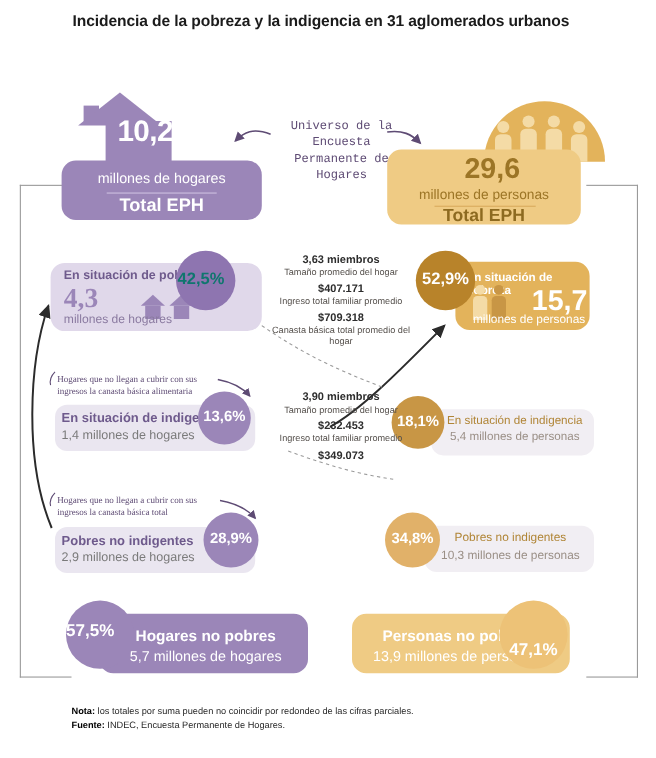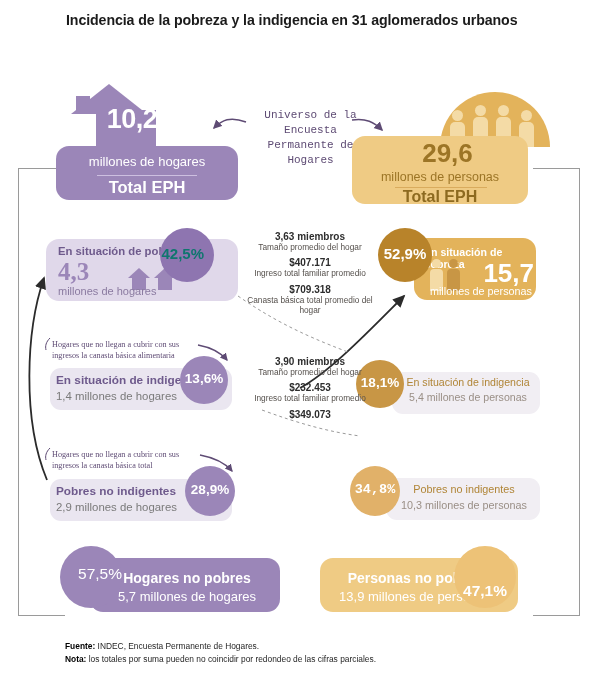--- a/index.html
+++ b/index.html
@@ -89,28 +89,28 @@
   #pni-hog-box{left:50px;top:479px;width:182px;height:42px;background:#eae6f0;border-radius:11px;}
   #pni-hog-title{left:56px;top:484px;width:168px;color:#6e5a8c;font-size:11.8px;font-weight:bold;}
   #pni-hog-sub{left:56px;top:501px;width:160px;color:#7a7a7a;font-size:11.4px;}
   #pni-circle{left:185px;top:466px;width:50px;height:50px;border-radius:50%;background:#9b86b8;}
   #pni-circle-label{left:185px;top:482px;width:50px;text-align:center;color:#ffffff;font-size:13.5px;font-weight:bold;}
 
   #pni-per-box{left:386px;top:478px;width:154px;height:42px;background:#f1eef3;border-radius:11px;}
   #pni-per-title{left:394px;top:483px;width:140px;text-align:center;color:#b08536;font-size:10.8px;}
   #pni-per-sub{left:394px;top:499px;width:140px;text-align:center;color:#9a8f86;font-size:10.8px;}
   #pni-per-circle{left:350px;top:466px;width:50px;height:50px;border-radius:50%;background:#e1b169;}
-  #pni-per-circle-label{left:350px;top:482px;width:50px;text-align:center;color:#ffffff;font-size:13.5px;font-weight:bold;font-family:Liberation Mono, monospace;}
+  #pni-per-circle-label{left:350px;top:482px;width:50px;text-align:center;color:#ffffff;font-size:13.5px;font-weight:bold;}
 
   
   #nopobres-hog-box{left:90px;top:558px;width:190px;height:54px;background:#9b86b8;border-radius:13px;}
   #nopobres-hog-title{left:98px;top:570px;width:178px;text-align:center;color:#ffffff;font-size:14px;font-weight:bold;}
   #nopobres-hog-sub{left:98px;top:589px;width:178px;text-align:center;color:#ffffff;font-size:13px;}
   #nopobres-circle{left:60px;top:546px;width:62px;height:62px;border-radius:50%;background:#9b86b8;}
-  #nopobres-circle-label{left:60px;top:565px;width:62px;text-align:right;color:#ffffff;font-size:15.5px;font-weight:normal;}
+  #nopobres-circle-label{left:60px;top:565px;width:62px;text-align:left;color:#ffffff;font-size:15.5px;font-weight:bold;}
 
   #nopobres-per-box{left:320px;top:558px;width:198px;height:54px;background:#efcb84;border-radius:13px;}
   #nopobres-per-title{left:322px;top:570px;width:186px;text-align:center;color:#ffffff;font-size:14px;font-weight:bold;}
   #nopobres-per-sub{left:322px;top:589px;width:186px;text-align:center;color:#ffffff;font-size:13px;}
   #nopobres-per-circle{left:454px;top:546px;width:62px;height:62px;border-radius:50%;background:#edc277;}
   #nopobres-per-circle-label{left:454px;top:565px;width:62px;text-align:center;color:#ffffff;font-size:15.5px;font-weight:bold;margin-top:17px;}
 
   
   #footer{left:65px;top:640px;width:460px;font-size:8.4px;color:#262626;line-height:1.55;}
   #footer b{color:#000;}
@@ -269,20 +269,20 @@
   <div class="abs" id="nopobres-circle-label">57,5%</div>
 
   <div class="abs" id="nopobres-per-box"></div>
   <div class="abs" id="nopobres-per-title">Personas no pobres</div>
   <div class="abs" id="nopobres-per-sub">13,9 millones de personas</div>
   <div class="abs" id="nopobres-per-circle"></div>
   <div class="abs" id="nopobres-per-circle-label">47,1%</div>
 
   <div class="abs" id="footer">
     <div>
+      <b>Nota:</b><span> los totales por suma pueden no coincidir por redondeo de las cifras parciales.</span>
+    </div>
+    <div>
       <b>Fuente:</b><span> INDEC, Encuesta Permanente de Hogares.</span>
     </div>
-    <div>
-      <b>Nota:</b><span> los totales por suma pueden no coincidir por redondeo de las cifras parciales.</span>
-    </div>
   </div>
 
 </div>
 
 </body></html>

